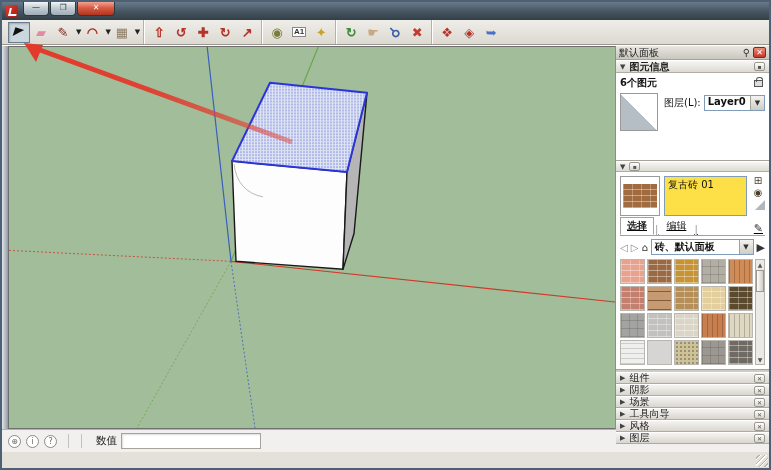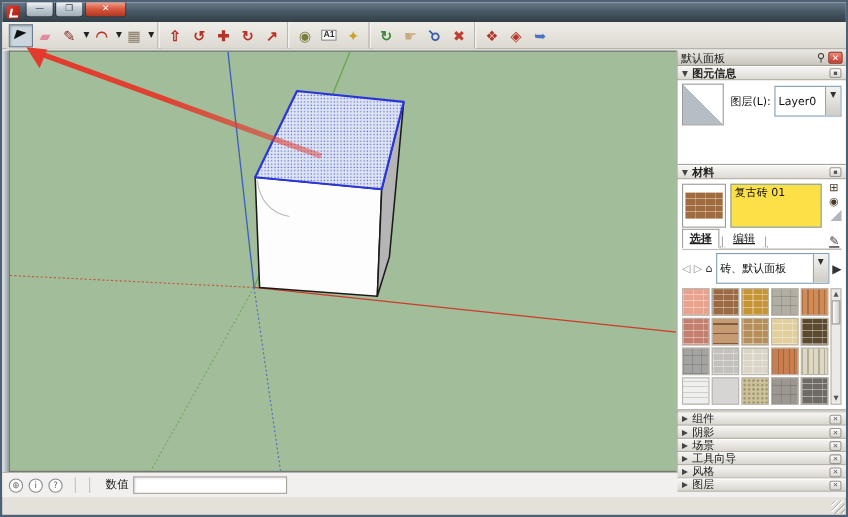--- a/index.html
+++ b/index.html
@@ -58,21 +58,21 @@
   .mini-btn{width:11px;height:9px;border:1px solid #9a978f;background:linear-gradient(180deg,#fff,#d8d5ce);font-size:6px;line-height:7px;text-align:center;color:#555;border-radius:2px;cursor:pointer;}
   .sec-body{background:#fff;border-bottom:1px solid #a5a29a;padding:3px 4px;}
   .ei-row1{display:flex;align-items:center;margin-bottom:3px;}
   .ei-count{flex:1;font-weight:bold;font-size:10px;color:#111;}
   .lock{width:9px;height:7px;border:1px solid #555;background:#ddd;position:relative;margin-right:2px;cursor:pointer;}
   .lock::before{content:"";position:absolute;left:1px;top:-4px;width:5px;height:4px;border:1px solid #555;border-bottom:none;border-radius:3px 3px 0 0;}
   .ei-row2{display:flex;gap:6px;}
   .face-thumb{width:38px;height:38px;border:1px solid #9a9a9a;background:linear-gradient(to bottom left,#ffffff 50%,#b4bec4 50.5%);flex:none;cursor:pointer;}
   .layer-line{display:flex;align-items:center;gap:3px;margin-top:2px;}
   .layer-label{font-size:10px;color:#111;white-space:nowrap;}
-  .combo{flex:1;height:28px;border:1px solid #7f9db9;background:#fff;display:flex;align-items:center;overflow:hidden;cursor:pointer;}
+  .combo{flex:1;height:16px;border:1px solid #7f9db9;background:#fff;display:flex;align-items:flex-start;overflow:hidden;cursor:pointer;font-weight:bold;}
   .combo .val{flex:1;padding:0 3px;font-size:10px;color:#111;white-space:nowrap;}
   .combo .btn{width:14px;height:100%;background:linear-gradient(180deg,#f4f3f1,#cfccc4);border-left:1px solid #a5a29a;font-size:7px;text-align:center;line-height:14px;color:#333;}
   .ei-space{height:32px;}
   .mat-row1{display:flex;gap:4px;}
   .mat-thumb-wrap{width:40px;height:40px;border:1px solid #9a9a9a;background:#fff;display:flex;align-items:center;justify-content:center;flex:none;cursor:pointer;}
   .mat-thumb{width:34px;height:24px;background-color:#a06b3e;}
   .mat-name{flex:1;height:16px;border:1px solid #7f9db9;background:#fde047;font-size:10px;padding:0 3px;line-height:15px;color:#111;white-space:nowrap;overflow:hidden;}
   .mat-icons{width:14px;display:flex;flex-direction:column;align-items:center;gap:2px;}
   .mat-icon{font-size:10px;line-height:1;color:#4a3b28;cursor:pointer;}
   .sample-tri{width:0;height:0;border-left:10px solid transparent;border-bottom:10px solid #b0b8bd;align-self:flex-end;}
@@ -242,38 +242,41 @@
         <span class="pin">⚲</span>
         <span class="tray-close">✕</span>
       </div>
 
       <div class="sec-header">
         <span class="arr">▼</span>
         <span class="t">图元信息</span>
         <span class="mini-btn">▪</span>
       </div>
       <div class="sec-body" style="height:88px;">
+        <div class="ei-row1">
+          <span class="ei-count">6个图元</span>
+          <span class="lock"></span>
+        </div>
         <div class="ei-row2">
           <div class="face-thumb"></div>
           <div style="flex:1;">
             <div class="layer-line">
               <span class="layer-label">图层(L):</span>
               <div class="combo">
                 <span class="val">Layer0</span>
                 <span class="btn">▼</span>
               </div>
             </div>
           </div>
         </div>
         <div class="ei-space"></div>
       </div>
 
       <div class="sec-header">
         <span class="arr">▼</span>
-        <span class="t">材料</span>
         <span class="mini-btn">▪</span>
       </div>
       <div class="sec-body" style="padding:4px;">
         <div class="mat-row1">
           <div class="mat-thumb-wrap">
             <div class="mat-thumb p-brick"></div>
           </div>
           <div style="flex:1;display:flex;flex-direction:column;gap:2px;">
             <div class="mat-name">复古砖 01</div>
           </div>

